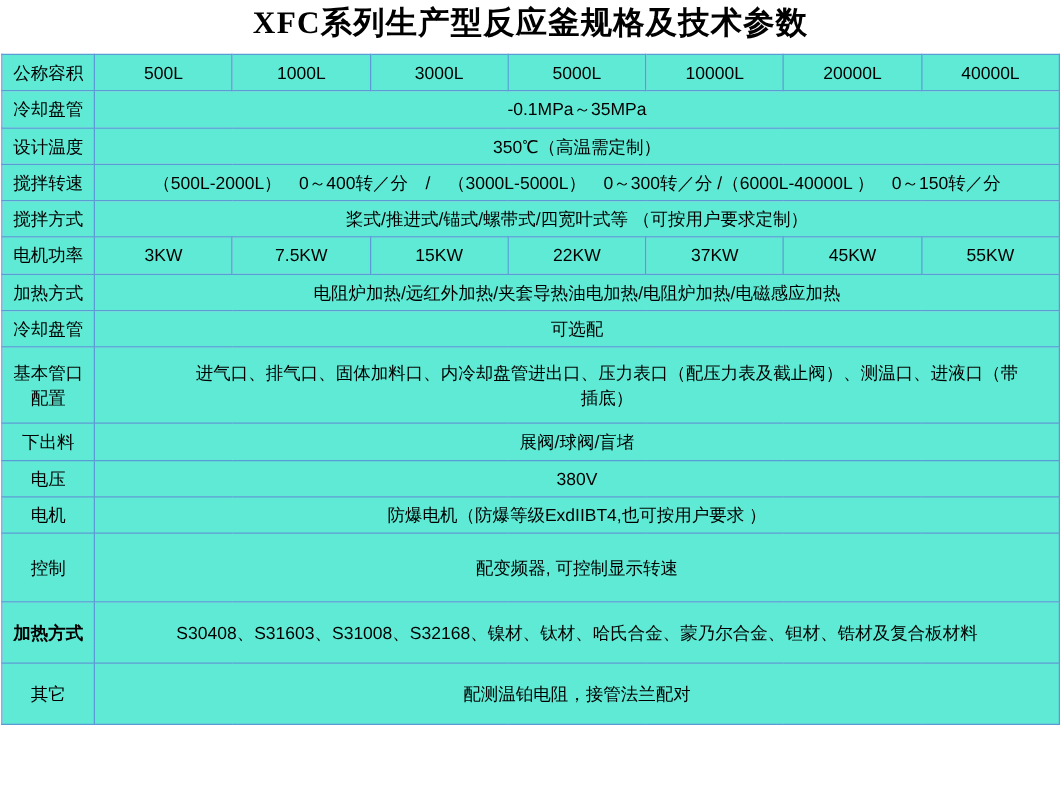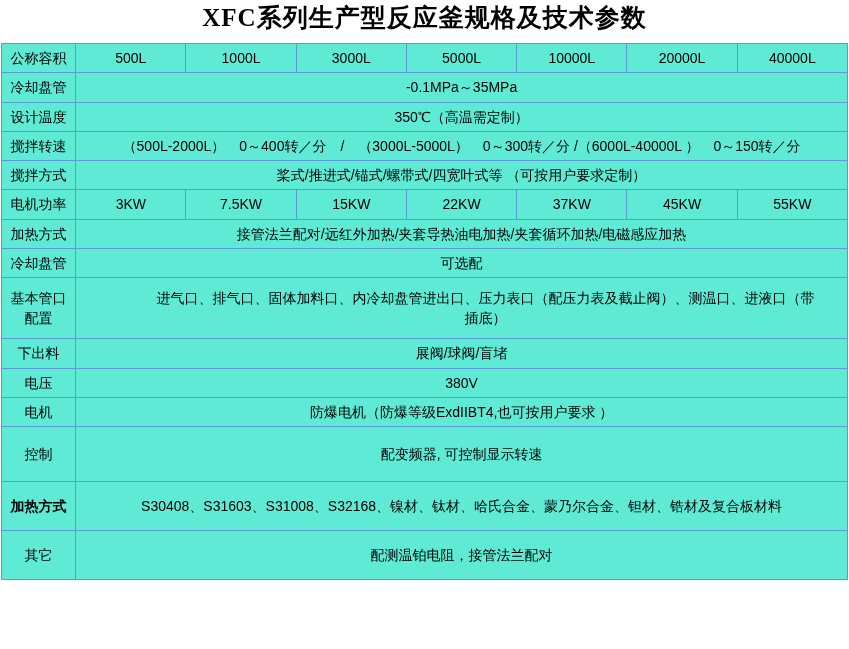--- a/index.html
+++ b/index.html
@@ -123,21 +123,21 @@
         <td class="sub">7.5KW</td>
         <td class="sub">15KW</td>
         <td class="sub">22KW</td>
         <td class="sub">37KW</td>
         <td class="sub">45KW</td>
         <td class="sub">55KW</td>
       </tr>
 
       <tr>
         <td class="label">加热方式</td>
-        <td colspan="7">接管法兰配对/远红外加热/夹套导热油电加热/夹套循环加热/电磁感应加热</td>
+        <td colspan="7">电阻炉加热/远红外加热/夹套导热油电加热/电阻炉加热/电磁感应加热</td>
       </tr>
 
 
 
       <tr>
         <td class="label">冷却盘管</td>
         <td colspan="7">可选配</td>
       </tr>
 
       <tr>

